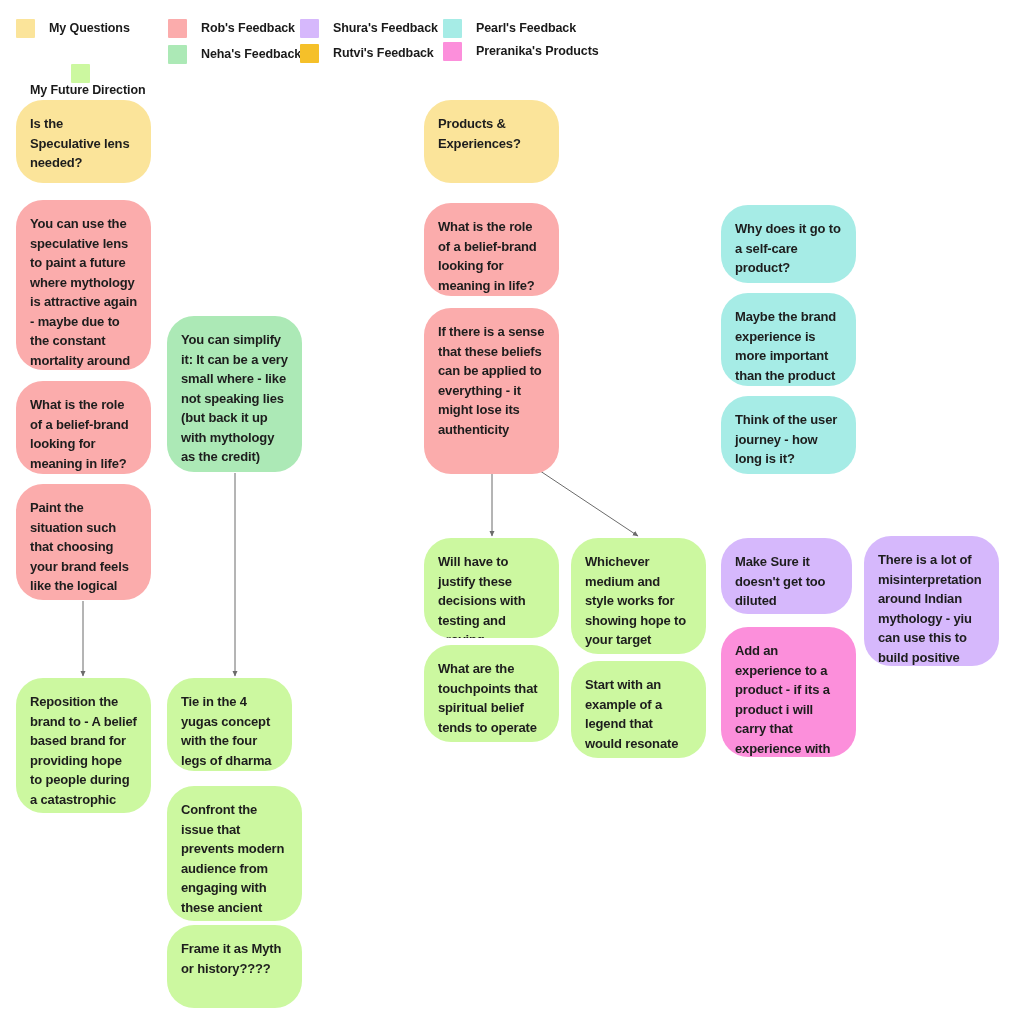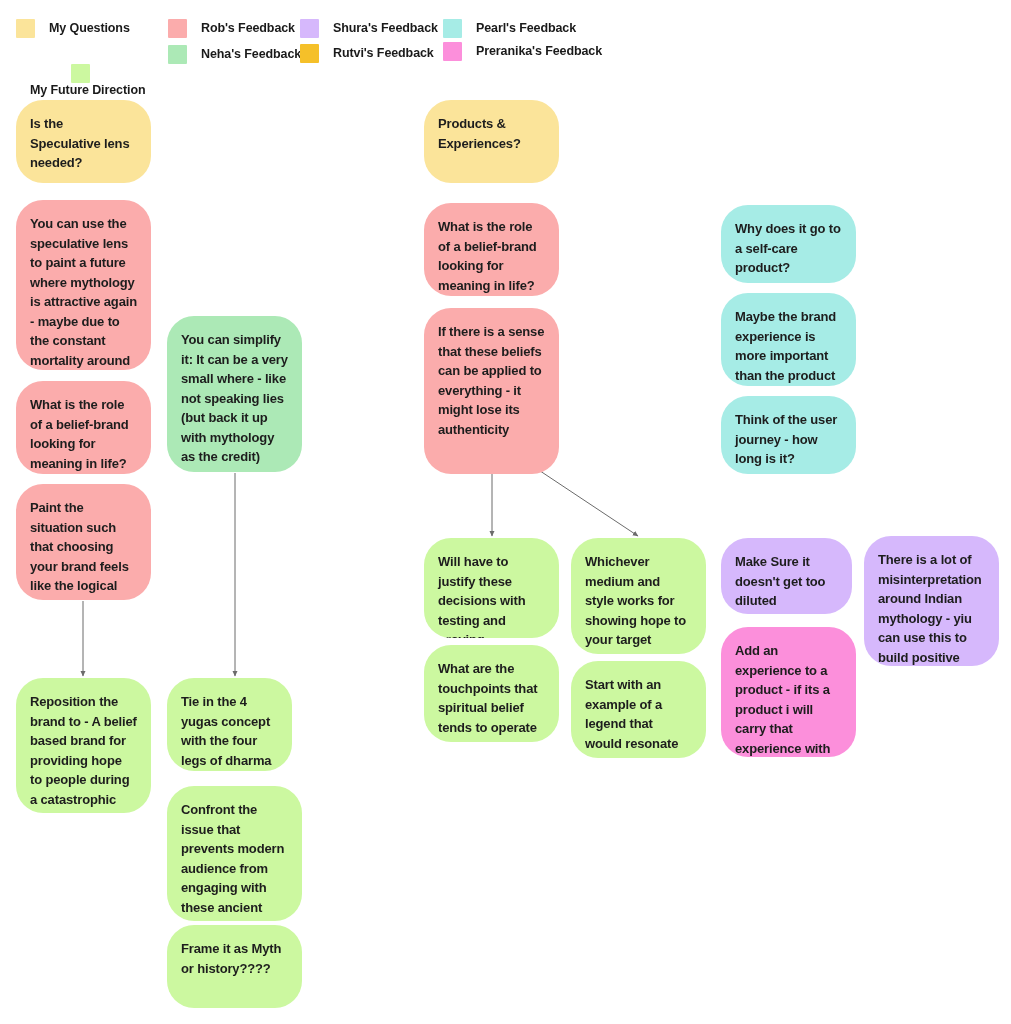--- a/index.html
+++ b/index.html
@@ -105,21 +105,21 @@
     <div class="legend-item" style="left: 300px; top: 43px;">
       <div class="legend-swatch" style="background: rgb(245, 192, 41);"></div>
       <div class="legend-label">Rutvi's Feedback</div>
     </div>
     <div class="legend-item" style="left: 443px; top: 18px;">
       <div class="legend-swatch" style="background: rgb(166, 236, 230);"></div>
       <div class="legend-label">Pearl's Feedback</div>
     </div>
     <div class="legend-item" style="left: 443px; top: 41px;">
       <div class="legend-swatch" style="background: rgb(252, 143, 219);"></div>
-      <div class="legend-label">Preranika's Feedback</div>
+      <div class="legend-label">Preranika's Products</div>
     </div>
   </div>
 
 <svg id="connectors" width="1011" height="1024" viewBox="0 0 1011 1024" xmlns="http://www.w3.org/2000/svg">
   <defs>
     <marker id="arrowhead" markerWidth="7" markerHeight="7" refX="5.2" refY="2.6" orient="auto" markerUnits="strokeWidth">
       <path d="M0,0 L5.6,2.6 L0,5.2 z" fill="#6b6b6b"></path>
     </marker>
   </defs>
   <g id="connector-lines">

